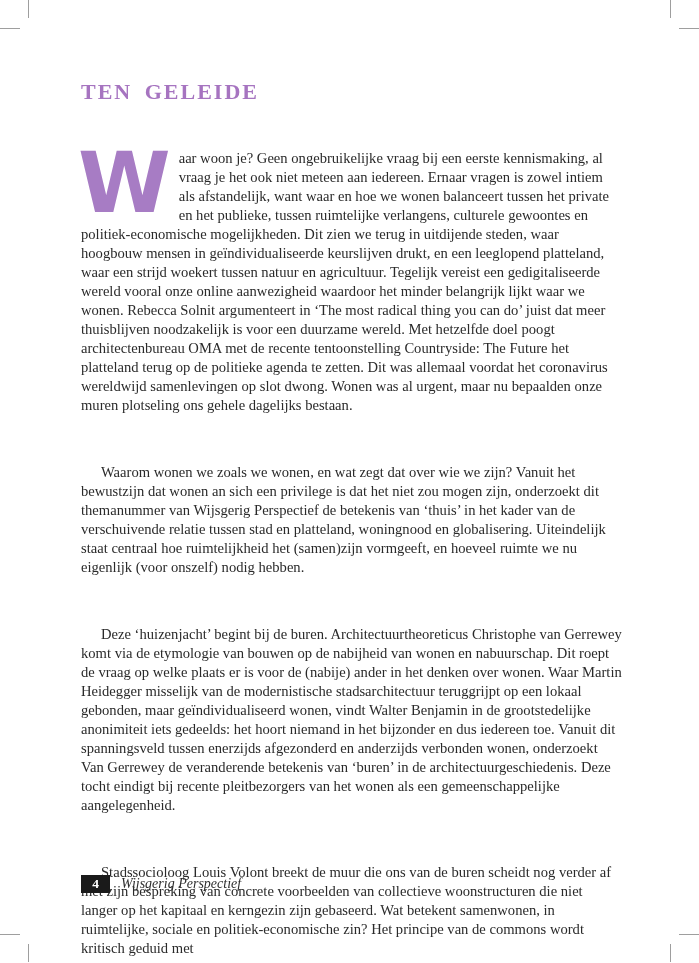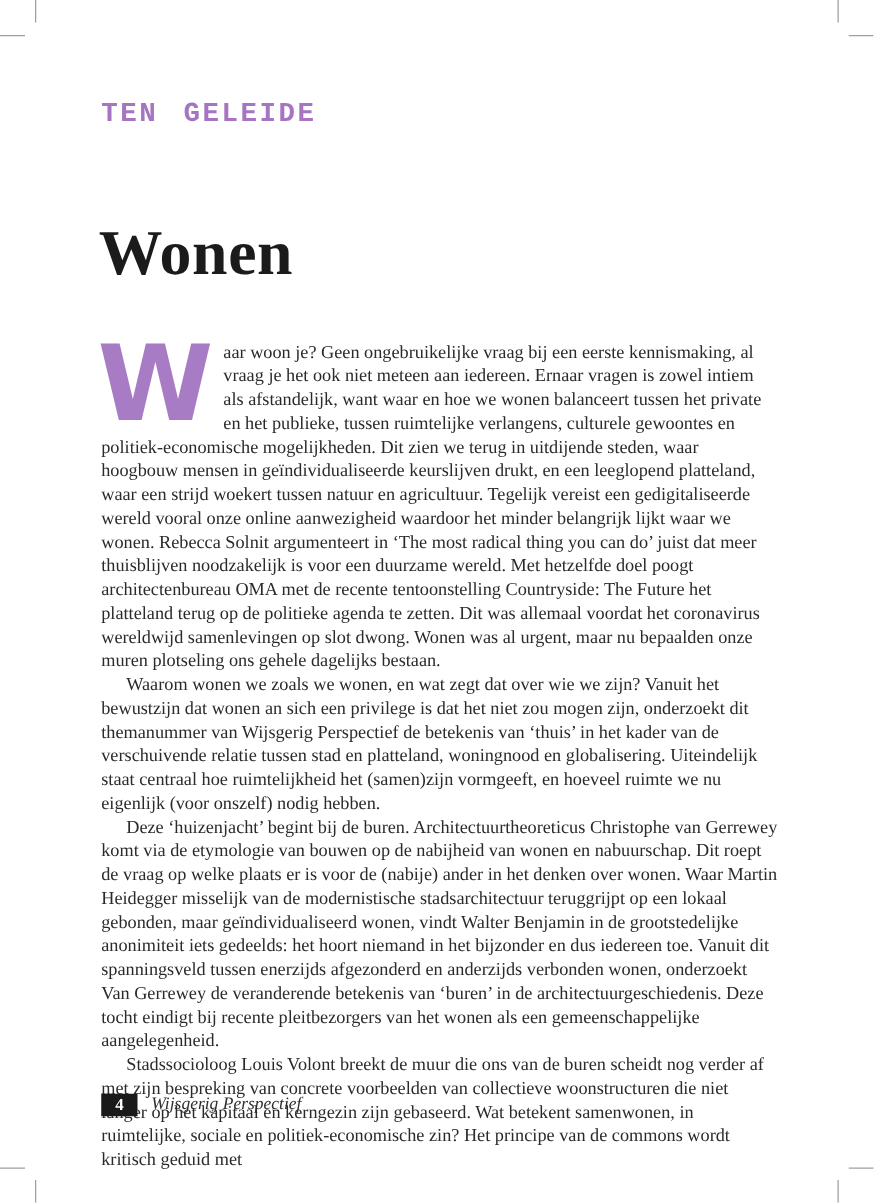--- a/index.html
+++ b/index.html
@@ -36,39 +36,38 @@
     left:81px;top:79px;
     width:541px;
   }
   .kicker{
     margin:0;
     font-size:22px;
     font-weight:bold;
     letter-spacing:2px;
     word-spacing:5px;
     color:var(--accent);
-    font-family:Liberation Mono, monospace;
   }
   .title{
     margin:74px 0 0 -2px;
     font-size:51px;
     line-height:1.0;
     font-weight:bold;
     color:var(--title);
     letter-spacing:0.5px;
   }
   .article{
     margin-top:44px;
     font-size:14.6px;
     line-height:19px;
     color:var(--text);
     text-align:left;
   }
   .article p{margin:0;}
-  .article p.indent{text-indent:20px;}
+  .article p.indent{text-indent:20px;margin-top:48px;}
   .drop-cap{
     float:left;
     font-family:"DejaVu Sans", sans-serif;
     font-weight:bold;
     font-size:84px;
     line-height:62px;
     height:72px;
     margin:3px 8px 0 -3px;
     color:var(--accent-drop);
   }
@@ -104,21 +103,20 @@
   <div class="crop h c-h-tl"></div>
   <div class="crop v c-v-tr"></div>
   <div class="crop h c-h-tr"></div>
   <div class="crop h c-h-bl"></div>
   <div class="crop v c-v-bl"></div>
   <div class="crop h c-h-br"></div>
   <div class="crop v c-v-br"></div>
 
   <div class="content">
     <h2 class="kicker">TEN GELEIDE</h2>
-    <h1 class="title">Wonen</h1>
     <div class="article">
         <p class="first"><span class="drop-cap">W</span><span>aar woon je? Geen ongebruikelijke vraag bij een eerste kennismaking, al vraag je het ook niet meteen aan iedereen. Ernaar vragen is zowel intiem als afstandelijk, want waar en hoe we wonen balanceert tussen het private en het publieke, tussen ruimtelijke verlangens, culturele gewoontes en politiek-economische mogelijkheden. Dit zien we terug in uitdijende steden, waar hoogbouw mensen in geïndividualiseerde keurslijven drukt, en een leeglopend platteland, waar een strijd woekert tussen natuur en agricultuur. Tegelijk vereist een gedigitaliseerde wereld vooral onze online aanwezigheid waardoor het minder belangrijk lijkt waar we wonen. Rebecca Solnit argumenteert in ‘The most radical thing you can do’ juist dat meer thuisblijven noodzakelijk is voor een duurzame wereld. Met hetzelfde doel poogt architectenbureau OMA met de recente tentoonstelling </span><span class="italic">Countryside: The Future</span><span> het platteland terug op de politieke agenda te zetten. Dit was allemaal voordat het coronavirus wereldwijd samenlevingen op slot dwong. Wonen was al urgent, maar nu bepaalden onze muren plotseling ons gehele dagelijks bestaan.</span></p>
         <p class="indent"><span>Waarom wonen we zoals we wonen, en wat zegt dat over wie we zijn? Vanuit het bewustzijn dat wonen </span><span class="italic">an sich</span><span> een privilege is dat het niet zou mogen zijn, onderzoekt dit themanummer van </span><span class="italic">Wijsgerig Perspectief</span><span> de betekenis van ‘thuis’ in het kader van de verschuivende relatie tussen stad en platteland, woningnood en globalisering. Uiteindelijk staat centraal hoe ruimtelijkheid het (samen)zijn vormgeeft, en hoeveel ruimte we nu eigenlijk (voor onszelf) nodig hebben.</span></p>
         <p class="indent"><span>Deze ‘huizenjacht’ begint bij de buren. Architectuurtheoreticus Christophe van Gerrewey komt via de etymologie van bouwen op de nabijheid van wonen en nabuurschap. Dit roept de vraag op welke plaats er is voor de (nabije) ander in het denken over wonen. Waar Martin Heidegger misselijk van de modernistische stadsarchitectuur teruggrijpt op een lokaal gebonden, maar geïndividualiseerd wonen, vindt Walter Benjamin in de grootstedelijke anonimiteit iets gedeelds: het hoort niemand in het bijzonder en dus iedereen toe. Vanuit dit spanningsveld tussen enerzijds afgezonderd en anderzijds verbonden wonen, onderzoekt Van Gerrewey de veranderende betekenis van ‘buren’ in de architectuurgeschiedenis. Deze tocht eindigt bij recente pleitbezorgers van het wonen als een gemeenschappelijke aangelegenheid.</span></p>
         <p class="indent"><span>Stadssocioloog Louis Volont breekt de muur die ons van de buren scheidt nog verder af met zijn bespreking van concrete voorbeelden van collectieve woonstructuren die niet langer op het kapitaal en kerngezin zijn gebaseerd. Wat betekent samenwonen, in ruimtelijke, sociale en politiek-economische zin? Het principe van de </span><span class="italic">commons</span><span> wordt kritisch geduid met</span></p>
       </div>
   </div>
 
   <div class="footer">
     <div class="page-number-box">4</div>

